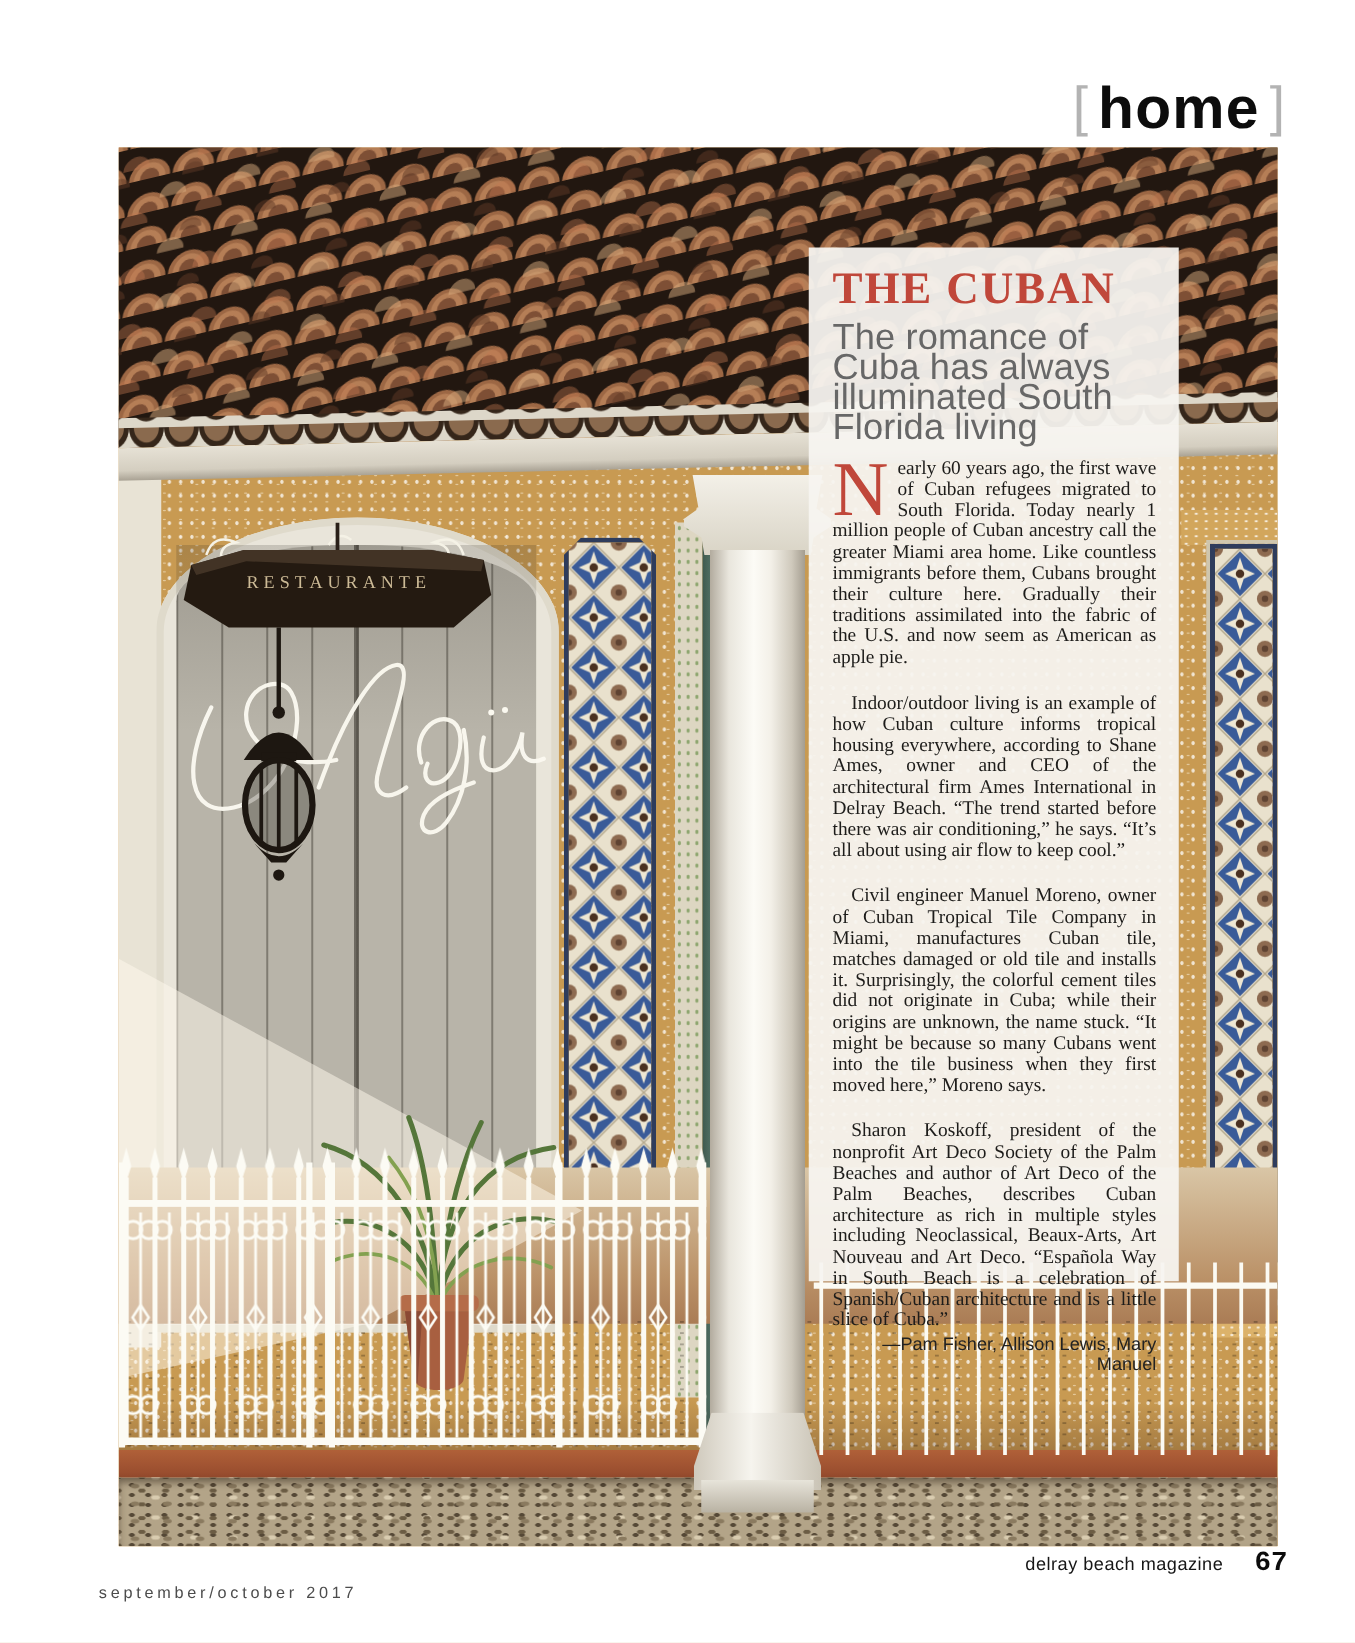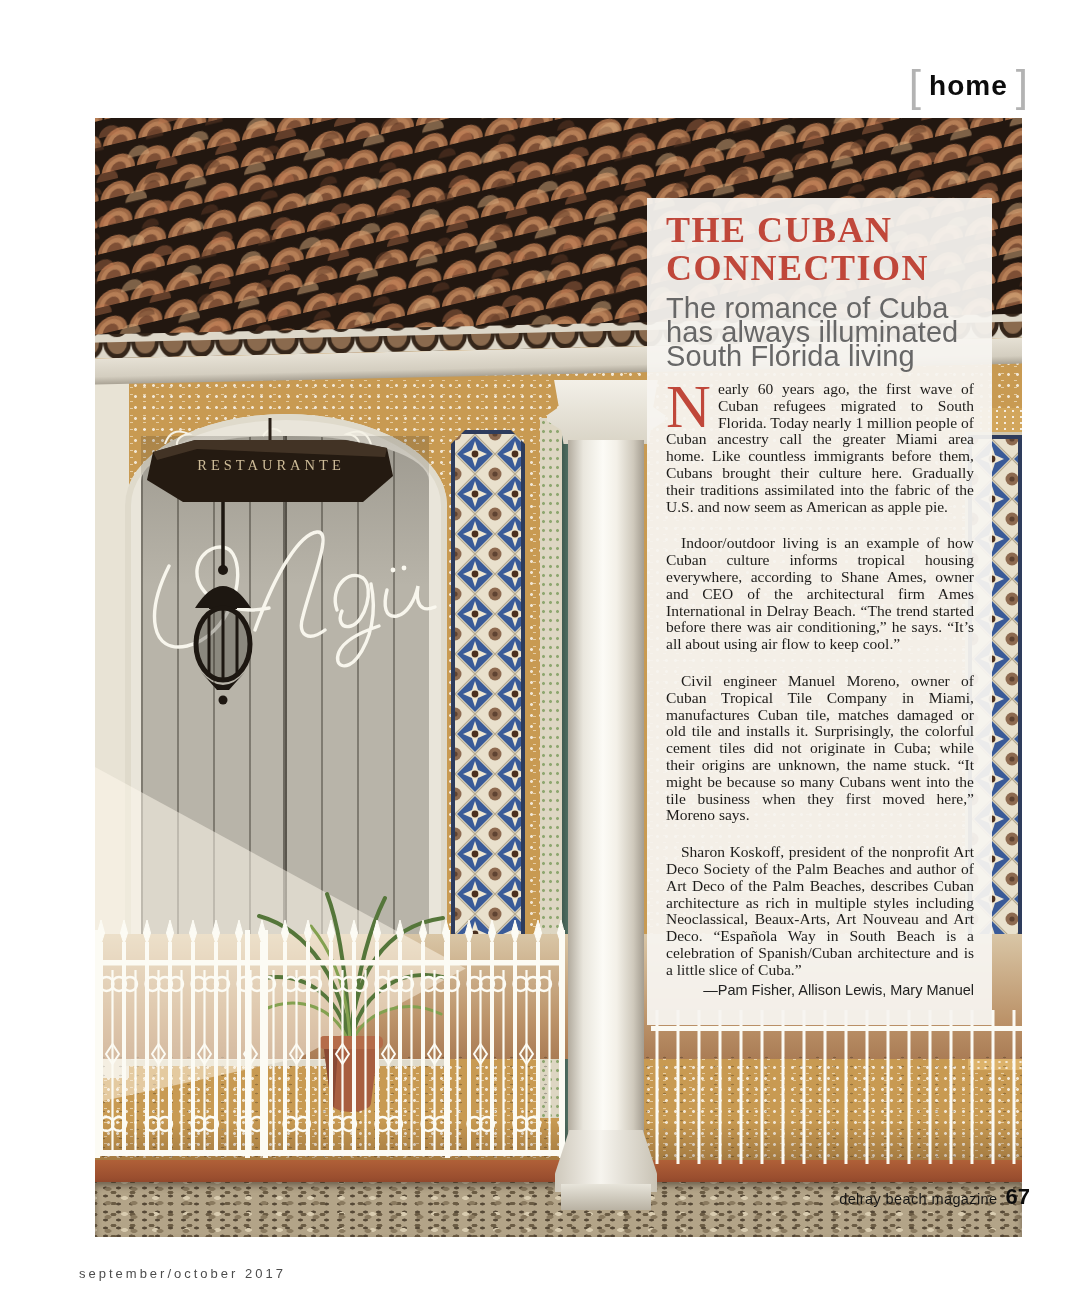--- a/index.html
+++ b/index.html
@@ -4,21 +4,21 @@
 <style>
   html,body{margin:0;padding:0;background:#ffffff;}
   .page{position:relative;width:1084px;height:1314px;background:#ffffff;overflow:hidden;
         font-family:"Liberation Serif",serif;}
   .abs{position:absolute;}
 
   
   .home-tag{position:absolute;top:64px;right:56px;display:flex;align-items:center;
             font-family:"Liberation Sans",sans-serif;}
   .home-tag .bracket{color:#b3b3b3;font-size:44px;font-weight:300;line-height:44px;}
-  .home-tag .word{color:#0c0c0c;font-size:28px;font-weight:700;letter-spacing:1px;margin:0 8px;line-height:44px;}
+  .home-tag .word{color:#0c0c0c;font-size:47px;font-weight:700;letter-spacing:1px;margin:0 8px;line-height:44px;}
 
   
   .photo{position:absolute;left:95px;top:118px;width:927px;height:1119px;overflow:hidden;background:#c89a52;}
 
   .roof-wrap{position:absolute;left:-22px;top:-28px;width:975px;height:310px;
              transform:rotate(-1.3deg);transform-origin:50% 50%;}
   .fascia{position:absolute;left:0;top:258px;width:975px;height:26px;
           background:linear-gradient(#e6e1d5,#d4cec0 70%,#a9a294);}
   .wall{position:absolute;left:0;top:240px;width:927px;height:879px;background:#c89a52;
         background-image:radial-gradient(rgba(255,255,255,.75) 1px,transparent 1.6px),
@@ -83,44 +83,44 @@
        clip-path:polygon(6% 0,94% 0,90% 42%,100% 55%,100% 64%,88% 78%,86% 100%,14% 100%,12% 78%,0 64%,0 55%,10% 42%);}
   .shaft{position:absolute;left:473px;top:322px;width:76px;height:695px;
        background:linear-gradient(90deg,#b2ab9e 0%,#e9e6dd 20%,#fcfbf6 46%,#f3f0e8 64%,#cfc9bc 86%,#a49d90 100%);}
   .colbase{position:absolute;left:460px;top:1012px;width:102px;height:62px;
        background:linear-gradient(90deg,#cfc9bc,#f6f4ee 45%,#c9c3b5);
        clip-path:polygon(14% 0,86% 0,100% 70%,100% 100%,0 100%,0 70%);}
   .plinth{position:absolute;left:466px;top:1066px;width:90px;height:26px;
        background:linear-gradient(180deg,#e7e4da,#b9b2a3);}
 
   
-  .panel{position:absolute;left:552px;top:80px;width:345px;height:827px;
+  .panel{position:absolute;left:552px;top:80px;width:296px;height:827px;
          background:rgba(246,244,240,.94);box-sizing:border-box;
          padding:13px 18px 0 19px;}
   .headline{font-family:"Liberation Serif",serif;font-weight:700;color:#c0473a;
             font-size:36px;line-height:38px;letter-spacing:1.5px;margin:0;}
   .headline span{display:block;}
   .dek{font-family:"Liberation Sans",sans-serif;color:#676767;font-size:29px;
        line-height:24px;margin:9px 0 0 0;letter-spacing:.1px;}
   .bodycopy{margin-top:13px;font-size:15.5px;line-height:16.8px;color:#1d1c1a;
             text-align:justify;}
   .bodycopy p{margin:0;}
   .bodycopy p.ind{text-indent:15px;margin-top:20px;}
   .dropcap{float:left;width:52px;height:49px;font-size:62px;line-height:50px;
            color:#c0473a;font-family:"Liberation Serif",serif;}
   .booktitle{}
   .byline{font-family:"Liberation Sans",sans-serif;font-size:14.5px;color:#222;
           text-align:right;margin-top:3px;letter-spacing:0;}
 
   
   .footer-left{position:absolute;left:79px;top:1266px;font-family:"Liberation Sans",sans-serif;
         font-size:13px;letter-spacing:3px;color:#4c4c4c;}
-  .footer-right{position:absolute;right:54px;top:1184px;display:flex;align-items:baseline;}
+  .footer-right{position:absolute;right:54px;top:1238px;display:flex;align-items:baseline;}
   .mag-name{font-family:"Liberation Sans",sans-serif;font-size:14.5px;color:#161616;letter-spacing:.4px;}
-  .page-num{font-family:Liberation Sans, sans-serif;font-weight:700;font-size:22px;color:#0c0c0c;margin-left:8px;}
+  .page-num{font-family:Liberation Mono, monospace;font-weight:700;font-size:22px;color:#0c0c0c;margin-left:25px;}
 </style>
 </head>
 <body>
 
 <div class="page">
 
   <svg width="0" height="0" style="position:absolute" aria-hidden="true">
     <defs>
       <pattern id="tilep" width="36" height="26" patternUnits="userSpaceOnUse" patternTransform="rotate(-12) skewX(-16)">
         <rect width="36" height="26" fill="#221710"></rect>
@@ -297,21 +297,20 @@
     </svg>
 
     <div class="cap"></div>
     <div class="shaft"></div>
     <div class="colbase"></div>
     <div class="plinth"></div>
 
     <div class="panel">
       <h1 class="headline">
         <span>THE CUBAN</span>
-        <span>CONNECTION</span>
       </h1>
       <p class="dek">The romance of Cuba has always illuminated South Florida living</p>
       <div class="bodycopy">
         <p><span class="dropcap">N</span><span>early 60 years ago, the first wave of Cuban refugees migrated to South Florida. Today nearly 1 million people of Cuban ancestry call the greater Miami area home. Like countless immigrants before them, Cubans brought their culture here. Gradually their traditions assimilated into the fabric of the U.S. and now seem as American as apple pie.</span></p>
         <p class="ind">Indoor/outdoor living is an example of how Cuban culture informs tropical housing everywhere, according to Shane Ames, owner and CEO of the architectural firm Ames International in Delray Beach. “The trend started before there was air conditioning,” he says. “It’s all about using air flow to keep cool.”</p>
         <p class="ind">Civil engineer Manuel Moreno, owner of Cuban Tropical Tile Company in Miami, manufactures Cuban tile, matches damaged or old tile and installs it. Surprisingly, the colorful cement tiles did not originate in Cuba; while their origins are unknown, the name stuck. “It might be because so many Cubans went into the tile business when they first moved here,” Moreno says.</p>
         <p class="ind"><span>Sharon Koskoff, president of the nonprofit Art Deco Society of the Palm Beaches and author of </span><span class="booktitle">Art Deco of the Palm Beaches</span><span>, describes Cuban architecture as rich in multiple styles including Neoclassical, Beaux-Arts, Art Nouveau and Art Deco. “Española Way in South Beach is a celebration of Spanish/Cuban architecture and is a little slice of Cuba.”</span></p>
       </div>
       <p class="byline">—Pam Fisher, Allison Lewis, Mary Manuel</p>
     </div>

